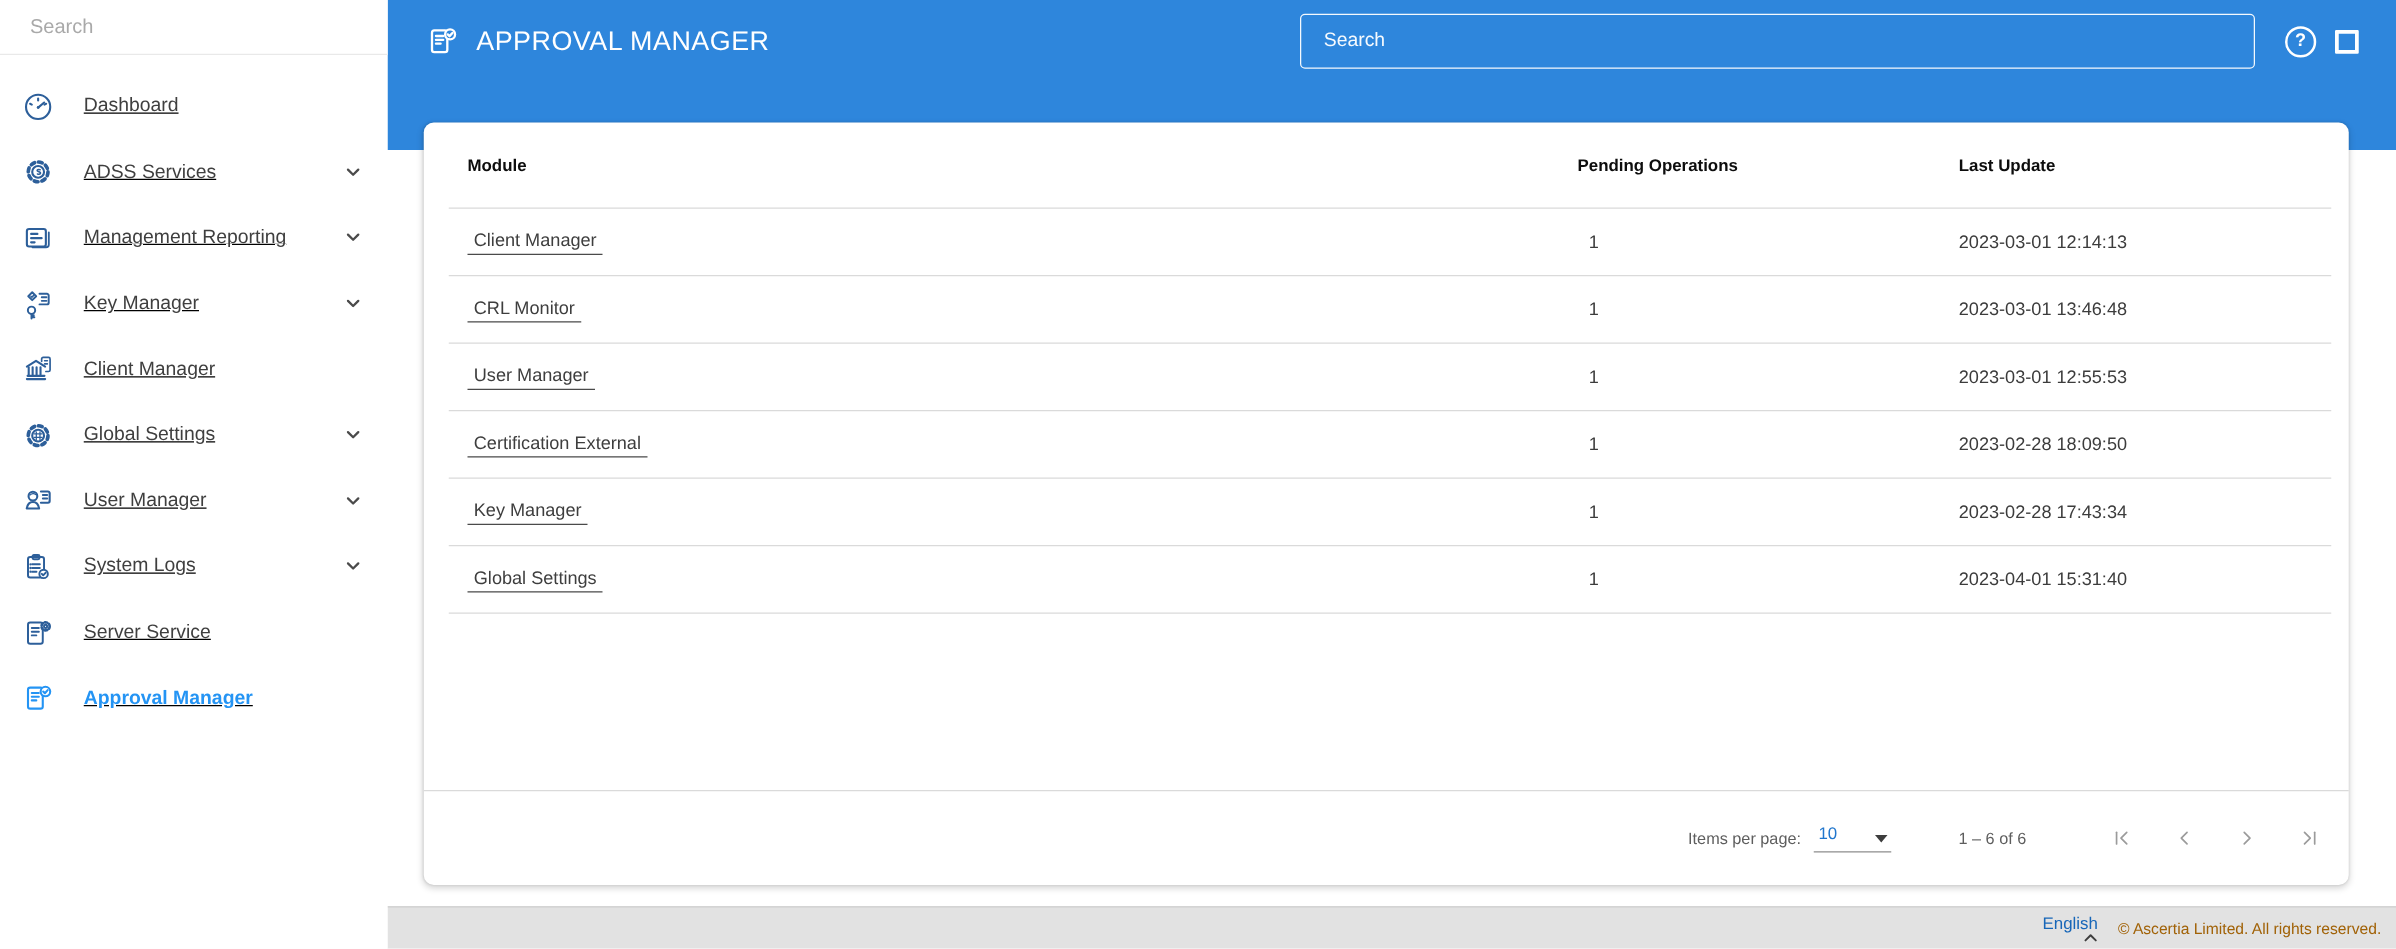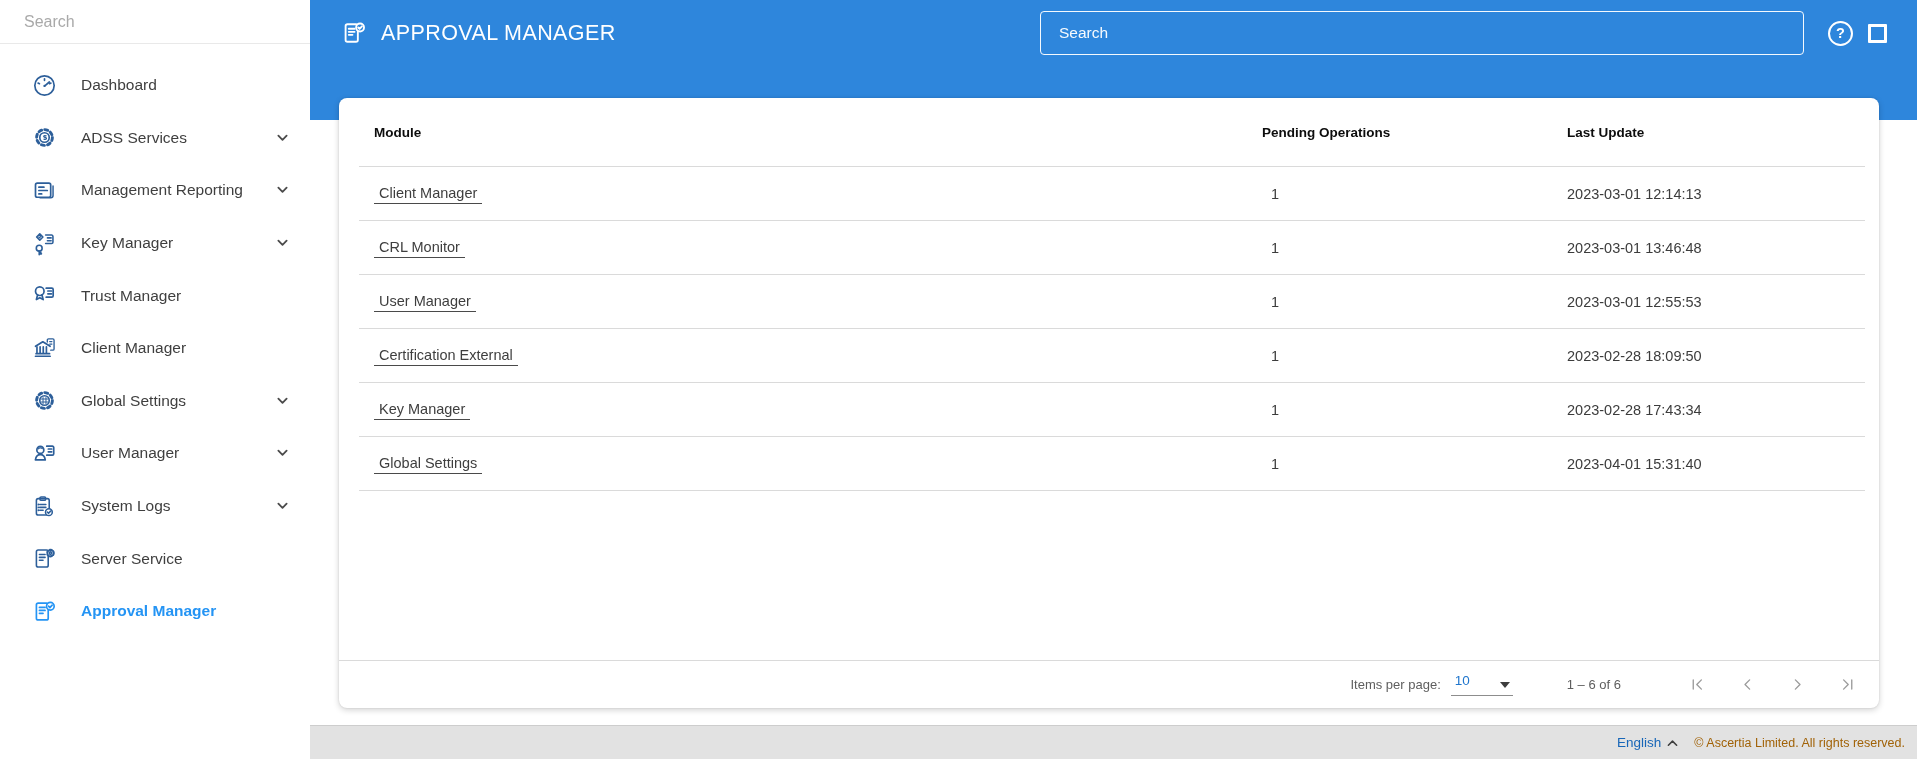--- a/index.html
+++ b/index.html
@@ -7,21 +7,21 @@
   body { font-family:"Liberation Sans", sans-serif; background:#fff; }
   .app { display:flex; width:1917px; height:759px; }
 
   
   .sidebar { width:310px; flex:none; background:#fff; position:relative; z-index:3; }
   .sb-search { height:44px; border-bottom:1px solid #e9e9e9; display:flex; align-items:center; background:#fff; }
   .sb-search input { border:none; outline:none; width:100%; padding-left:24px; font-size:16px;
                      color:#555; background:transparent; font-family:"Liberation Sans",sans-serif; }
   .sb-search input::placeholder { color:#a9a9a9; }
   .nav { padding-top:15px; }
-  .nav-item { height:52.6px; display:flex; align-items:center; padding-left:31px; cursor:pointer; }
+  .nav-item { height:52.6px; display:flex; align-items:center; padding-left:17px; cursor:pointer;text-decoration:underline; }
   .nav-icon { width:27px; height:27px; margin-right:23px; color:#2d5f9a; flex:none; --icon-bg:#fff; }
   .nav-icon svg { width:100%; height:100%; display:block; }
   .nav-label { font-size:15.5px; color:#3f3f3f; white-space:nowrap; }
   .nav-item.active .nav-icon { color:#2494f4; }
   .nav-item.active .nav-label { color:#2494f4; font-weight:bold; }
   .chev { margin-left:auto; margin-right:22px; color:#4b4b4b; display:flex; }
 
   
   .main { flex:1; position:relative; background:#fff; }
   .bluebar { position:absolute; top:0; left:0; right:0; height:120px; background:#2e86dc; }
@@ -46,39 +46,39 @@
                   padding-left:35px; position:relative; }
   .thead { height:69px; font-size:13.5px; font-weight:bold; color:#0d0d0d; }
   .thead::after, .trow::after { content:""; position:absolute; left:20px; right:14px; bottom:0;
                                 height:1px; background:#dadada; }
   .trow { height:54px; font-size:14.5px; color:#3c3c3c; }
   .mod-link { color:#3e3e3e; border-bottom:1px solid #4a4a4a; padding:1px 5px 2px; display:inline-block;
               cursor:pointer; justify-self:start; }
   .td-pending { padding-left:9px; }
 
   
-  .paginator { position:absolute; left:0; right:0; bottom:0; height:48px; border-top:1px solid #dadada;
+  .paginator { position:absolute; left:0; right:0; bottom:0; height:76px; border-top:1px solid #dadada;
                display:flex; align-items:center; justify-content:flex-end; padding-right:12px;
                font-size:13px; color:#5e5e5e; }
   .ipp-select { margin-left:10px; width:62px; border-bottom:1px solid #8d8d8d; display:flex;
                 align-items:flex-end; justify-content:space-between; padding:0 3px 7px 4px; cursor:pointer; }
   .ipp-value { color:#2076cd; font-size:13.5px; }
   .caret-down { width:0; height:0; border-left:5px solid transparent; border-right:5px solid transparent;
                 border-top:6px solid #3d3d3d; margin-top:4px; }
   .range { margin-left:54px; white-space:nowrap; }
   .pg-group { margin-left:46px; display:flex; }
   .pg-btn { width:40px; height:40px; display:flex; align-items:center; justify-content:center;
             color:#9b9b9b; margin-left:10px; cursor:pointer; }
   .pg-btn svg { width:17px; height:17px; }
 
   
   .footer { position:absolute; left:0; right:0; bottom:0; height:34px; background:#e2e2e2;
             border-top:1px solid #cdcdcd; display:flex; align-items:center; justify-content:flex-end;
             padding-right:12px; }
-  .lang { color:#1766b8; font-size:13.5px; display:flex; align-items:center; cursor:pointer; }
+  .lang { color:#1766b8; font-size:13.5px; display:flex; align-items:flex-end; cursor:pointer;flex-direction:column; }
   .lang .up { margin-left:6px; color:#3e3e3e; display:flex; }
   .copyright { margin-left:16px; color:#a16207; font-size:12.5px; }
 
   svg { stroke:currentColor; fill:none; stroke-linecap:round; stroke-linejoin:round; }
 </style>
 </head>
 <body>
 
 <div class="app">
 
@@ -144,31 +144,20 @@
             </svg>
           </span>
         <span class="nav-label">Key Manager</span>
         <span class="chev">
             <svg width="11" height="8" viewBox="0 0 12 8" stroke-width="2">
               <path d="M1.5 1.5L6 6l4.5-4.5"></path>
             </svg>
           </span>
       </div>
 
-      <div class="nav-item">
-        <span class="nav-icon">
-            <svg viewBox="0 0 24 24" stroke-width="1.5">
-              <circle cx="7.8" cy="8.2" r="3.8"></circle>
-              <path d="M5.9 11.4l-1.1 4.2 3-1.5 3 1.5-1.1-4.2"></path>
-              <path d="M13.5 5.5h5a1.2 1.2 0 0 1 1.2 1.2v5.6a1.2 1.2 0 0 1-1.2 1.2h-5"></path>
-              <path d="M15 8h3.2M15 10.5h3.2"></path>
-            </svg>
-          </span>
-        <span class="nav-label">Trust Manager</span>
-      </div>
 
 
       <div class="nav-item">
         <span class="nav-icon">
             <svg viewBox="0 0 24 24" stroke-width="1.5">
               <path d="M14.5 6.3V4.6a1.1 1.1 0 0 1 1.1-1.1h3.8a1.1 1.1 0 0 1 1.1 1.1v7.8a1.1 1.1 0 0 1-1.1 1.1h-1.9" stroke-width="1.2"></path>
               <path d="M16.6 5.8h2M16.6 8.1h2" stroke-width="1.1"></path>
               <path d="M4 10l6.5-4 6.5 4"></path>
               <path d="M5.3 10.5v5.6M8.1 10.5v5.6M10.9 10.5v5.6M13.7 10.5v5.6"></path>
               <path d="M4.5 16.6h12M4 18.9h13"></path>

